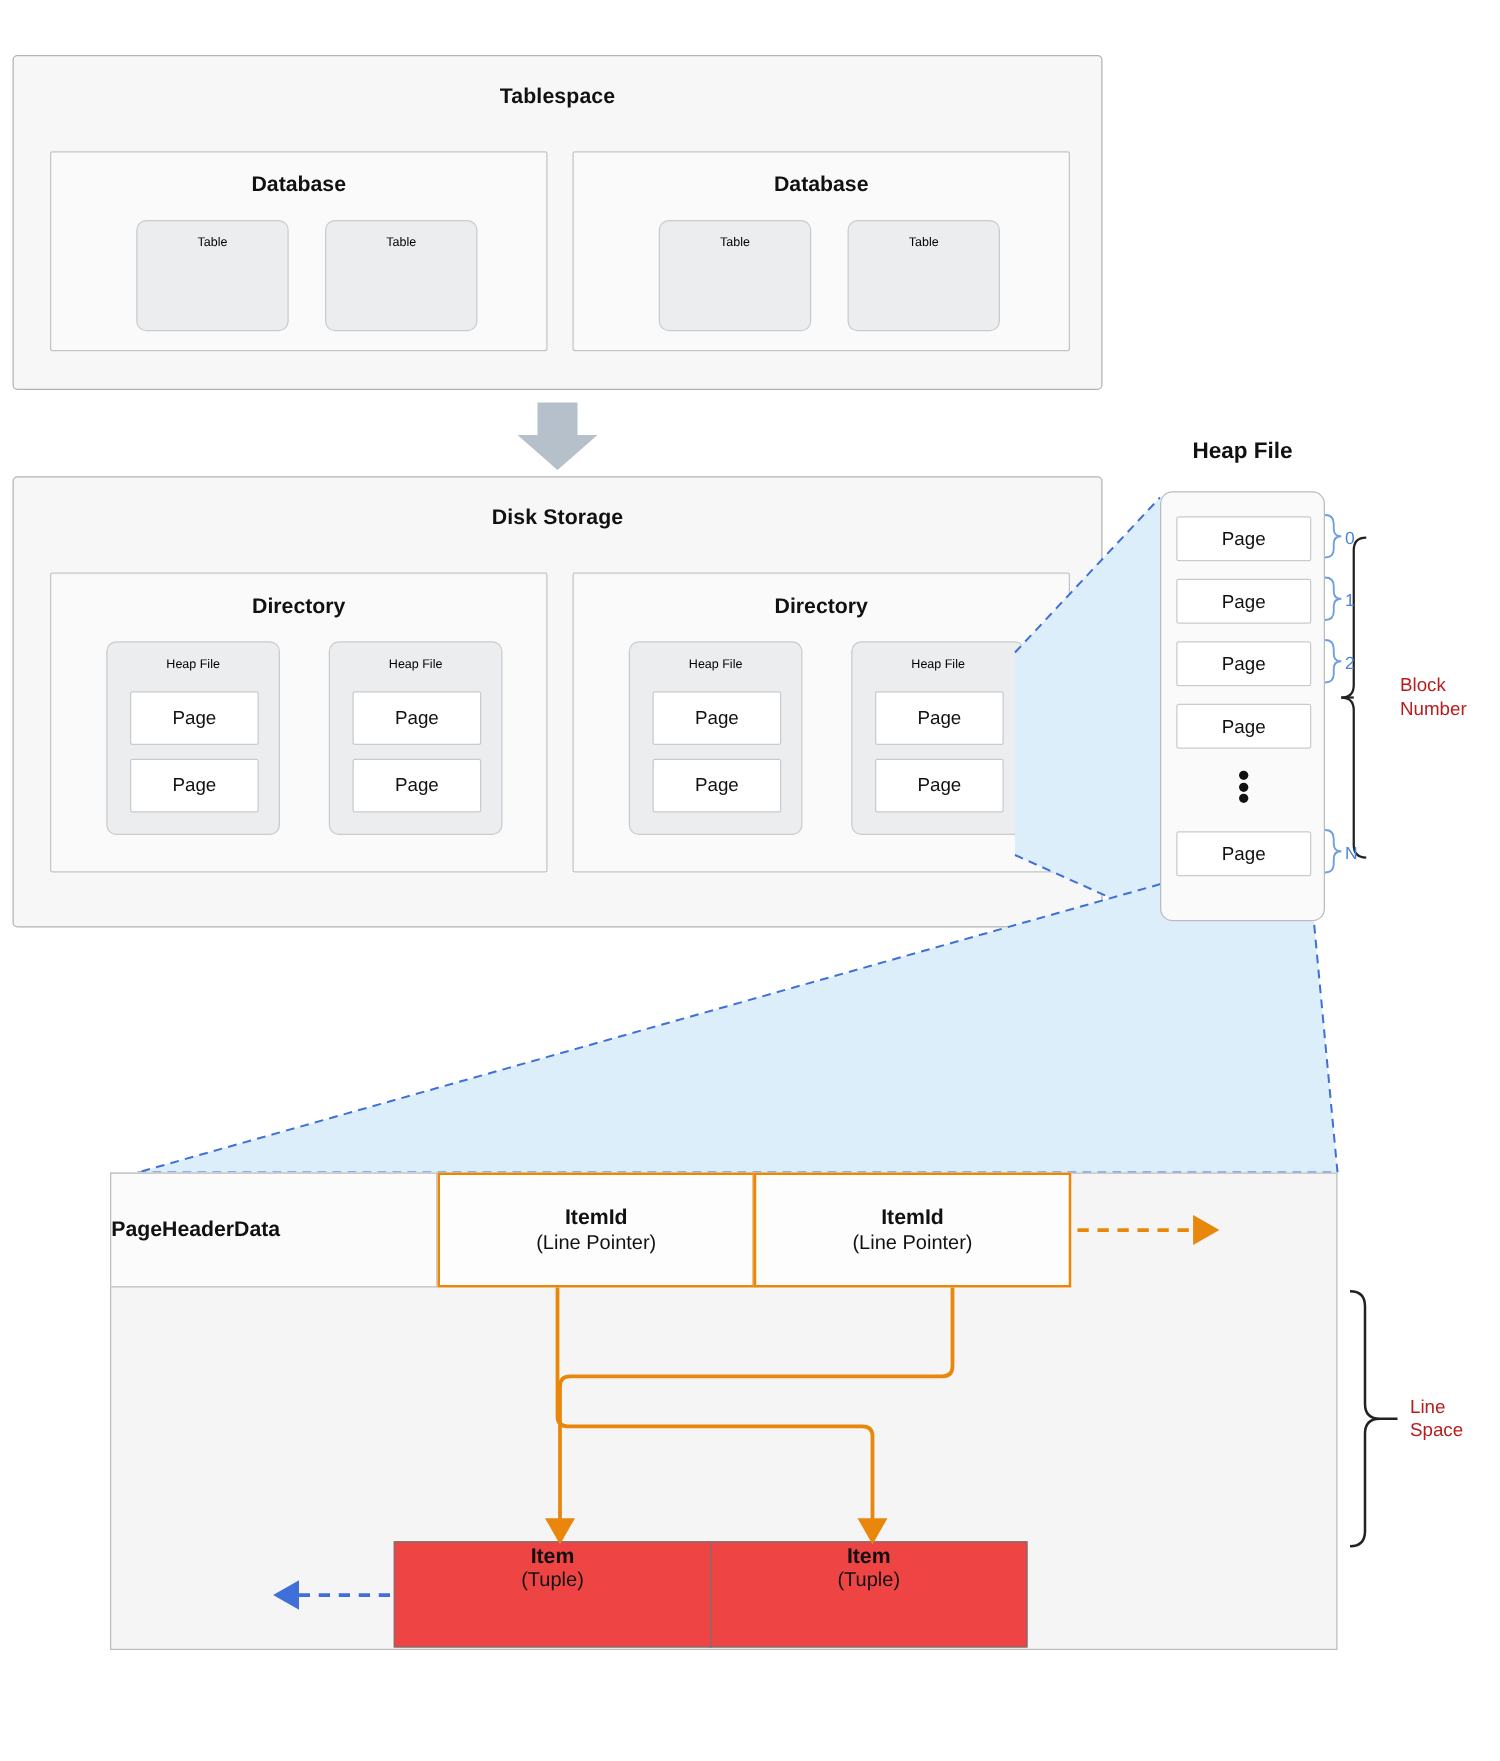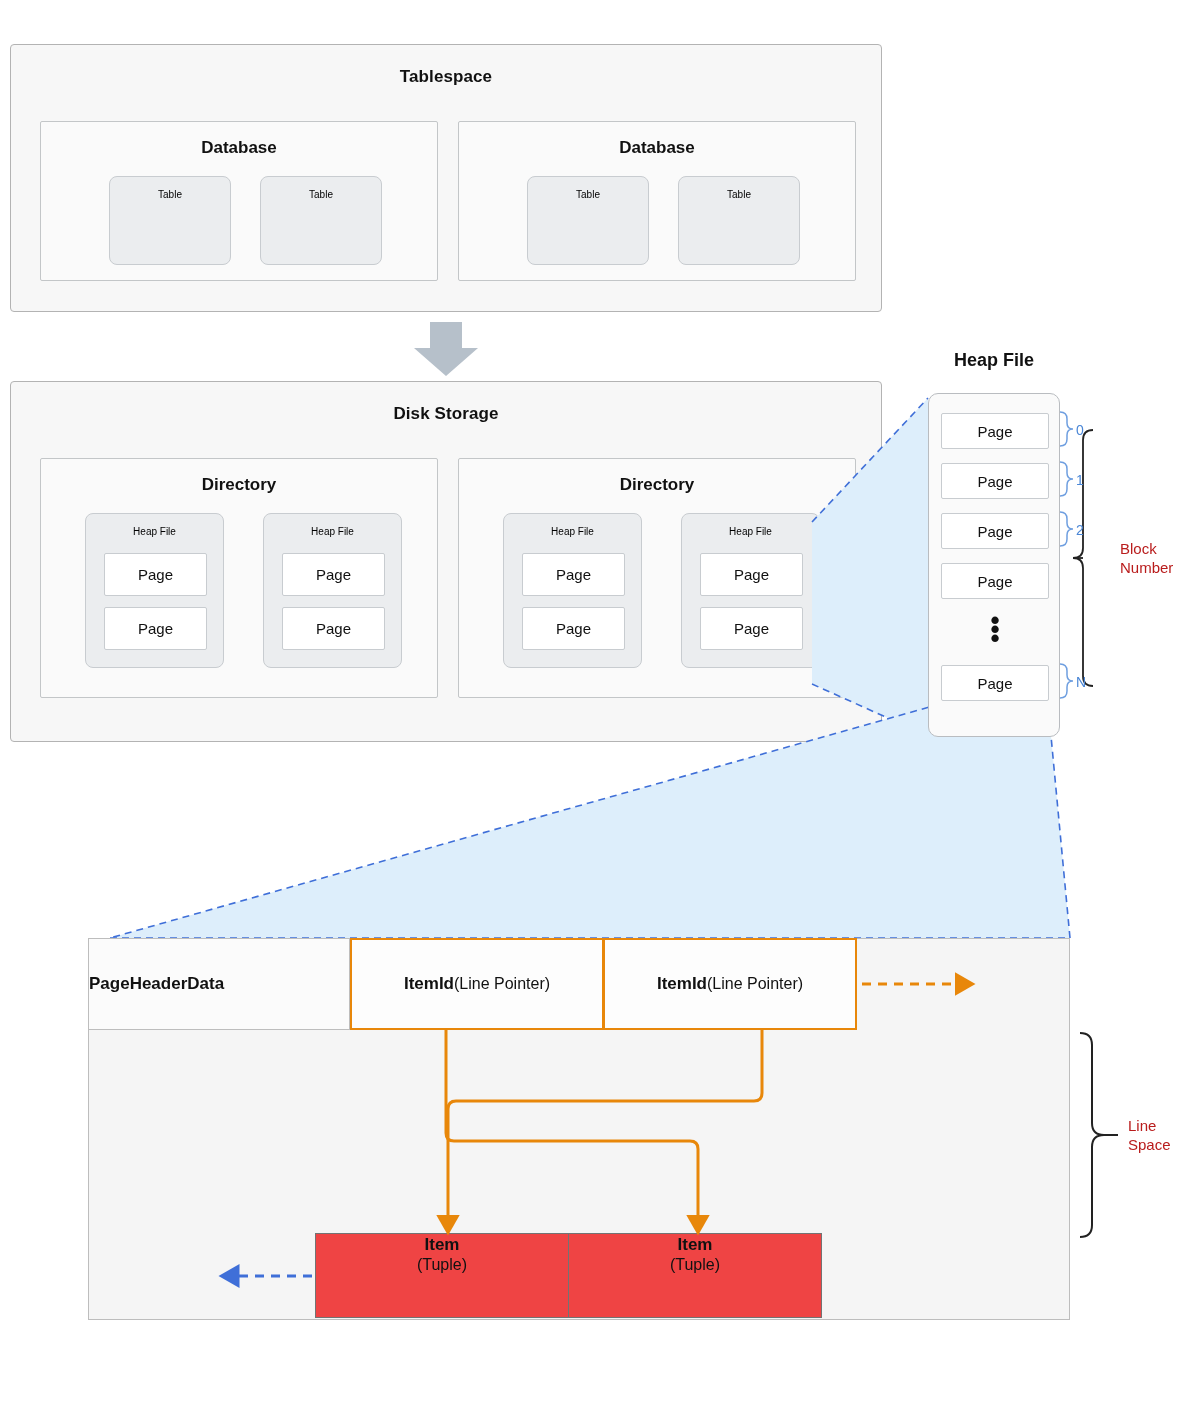--- a/index.html
+++ b/index.html
@@ -61,21 +61,21 @@
   .detail-frame{
     background:#f5f5f5;border:1px solid #bdbdbd;
   }
   .white-cell{
     background:#fbfbfb;border:1px solid #bdbdbd;
     display:flex;flex-direction:column;align-items:flex-start;justify-content:center;
     font-size:17px;color:#111;
   }
   .orange-cell{
     background:#fdfdfd;border:2px solid #e8870a;
-    display:flex;flex-direction:row;align-items:center;justify-content:center;
+    display:flex;flex-direction:column;align-items:center;justify-content:center;
   }
   .blue-cell{
     background:#ef4444;border:1px solid #737373;
     display:flex;flex-direction:column;align-items:center;justify-content:flex-start;
   }
   .cell-main{font-size:17px;font-weight:bold;color:#111;line-height:1.25;}
   .cell-sub{font-size:16px;color:#111;line-height:1.25;}
   .plain-label{
     position:absolute;display:flex;align-items:center;justify-content:center;
     font-size:17px;font-weight:bold;color:#111;

